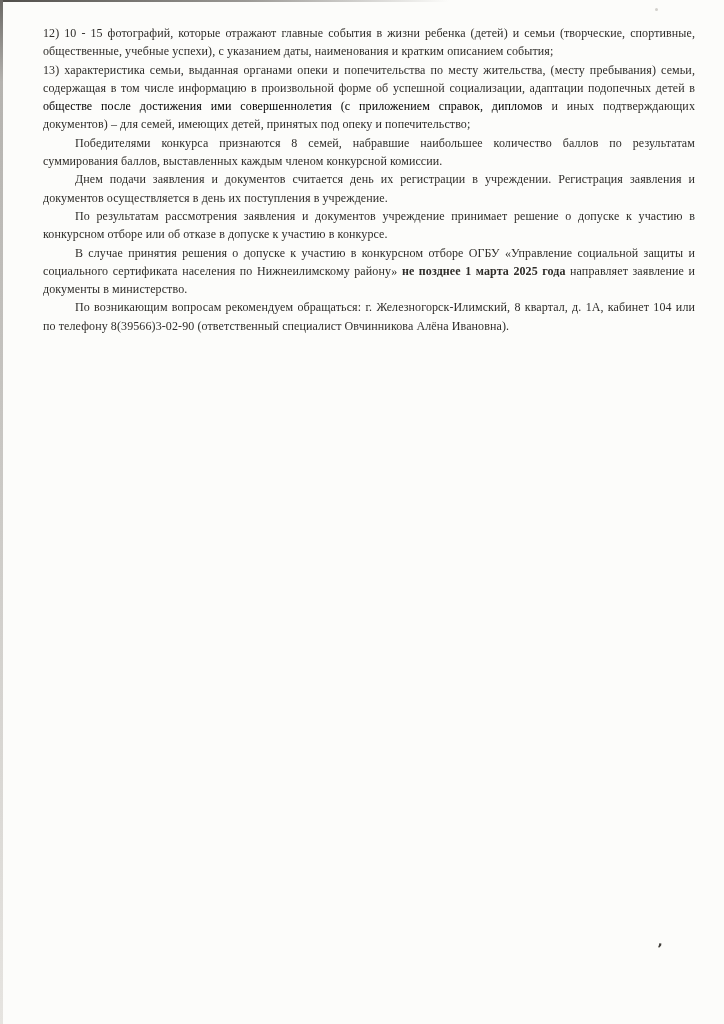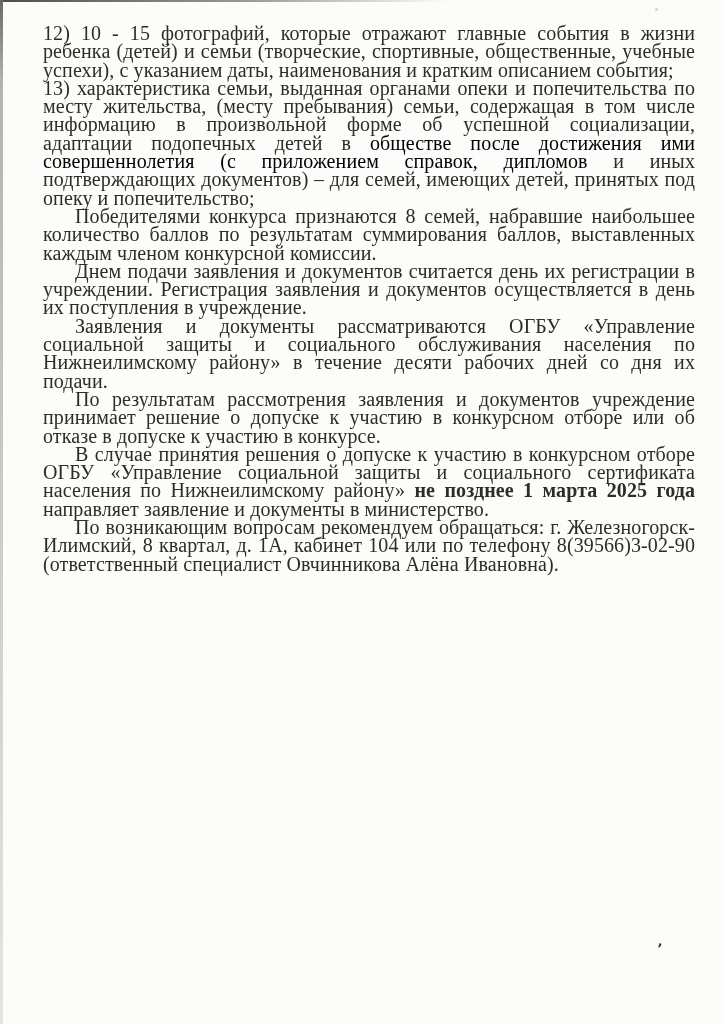--- a/index.html
+++ b/index.html
@@ -50,40 +50,39 @@
     height: 3px;
     border-radius: 50%;
     background: #d2d0cc;
   }
   .document-text {
     position: absolute;
     top: 24px;
     left: 43px;
     width: 652px;
     text-align: justify;
-    font-size: 20px;
+    font-size: 12px;
     line-height: 18.3px;
     letter-spacing: 0.1px;
   }
   .para { margin: 0; }
   .para.indent { text-indent: 32px; }
   .bold { font-weight: bold; }
   .faded { color: #000000; }
 </style>
 </head>
 <body>
 
 <div class="scan-page">
   <div class="edge-top"></div>
   <div class="edge-left"></div>
   <div class="document-text">
       <p class="para"><span>12) 10 - 15 фотографий, которые отражают главные события в жизни ребенка (детей) и семьи (творческие, спортивные, общественные, учебные успехи), с указанием даты, наименования и кратким описанием события;</span></p>
       <p class="para"><span>13) характеристика семьи, выданная органами опеки и попечительства по месту жительства, (месту пребывания) семьи, содержащая в том числе информацию в произвольной форме об успешной социализации, адаптации подопечных детей в </span><span class="faded">обществе после достижения ими совершеннолетия (с приложением справок, дипломов </span><span>и иных подтверждающих документов) – для семей, имеющих детей, принятых под опеку и попечительство;</span></p>
       <p class="para indent"><span>Победителями конкурса признаются 8 семей, набравшие наибольшее количество баллов по результатам суммирования баллов, выставленных каждым членом конкурсной комиссии.</span></p>
       <p class="para indent"><span>Днем подачи заявления и документов считается день их регистрации в учреждении. Регистрация заявления и документов осуществляется в день их поступления в учреждение.</span></p>
-      <p class="para indent"><span>Заявления и документы рассматриваются ОГБУ «Управление социальной защиты и социального обслуживания населения по Нижнеилимскому району» в течение десяти рабочих дней со дня их подачи.</span></p>
       <p class="para indent"><span>По результатам рассмотрения заявления и документов учреждение принимает решение о допуске к участию в конкурсном отборе или об отказе в допуске к участию в конкурсе.</span></p>
       <p class="para indent"><span>В случае принятия решения о допуске к участию в конкурсном отборе ОГБУ «Управление социальной защиты и социального сертификата населения по Нижнеилимскому району» </span><span class="bold">не позднее 1 марта 2025 года</span><span> направляет заявление и документы в министерство.</span></p>
       <p class="para indent"><span>По возникающим вопросам рекомендуем обращаться: г. Железногорск-Илимский, 8 квартал, д. 1А, кабинет 104 или по телефону 8(39566)3-02-90 (ответственный специалист Овчинникова Алёна Ивановна).</span></p>
     </div>
   <div class="speck-top"></div>
   <div class="speck-bottom">ʼ</div>
 </div>
 
 </body></html>

